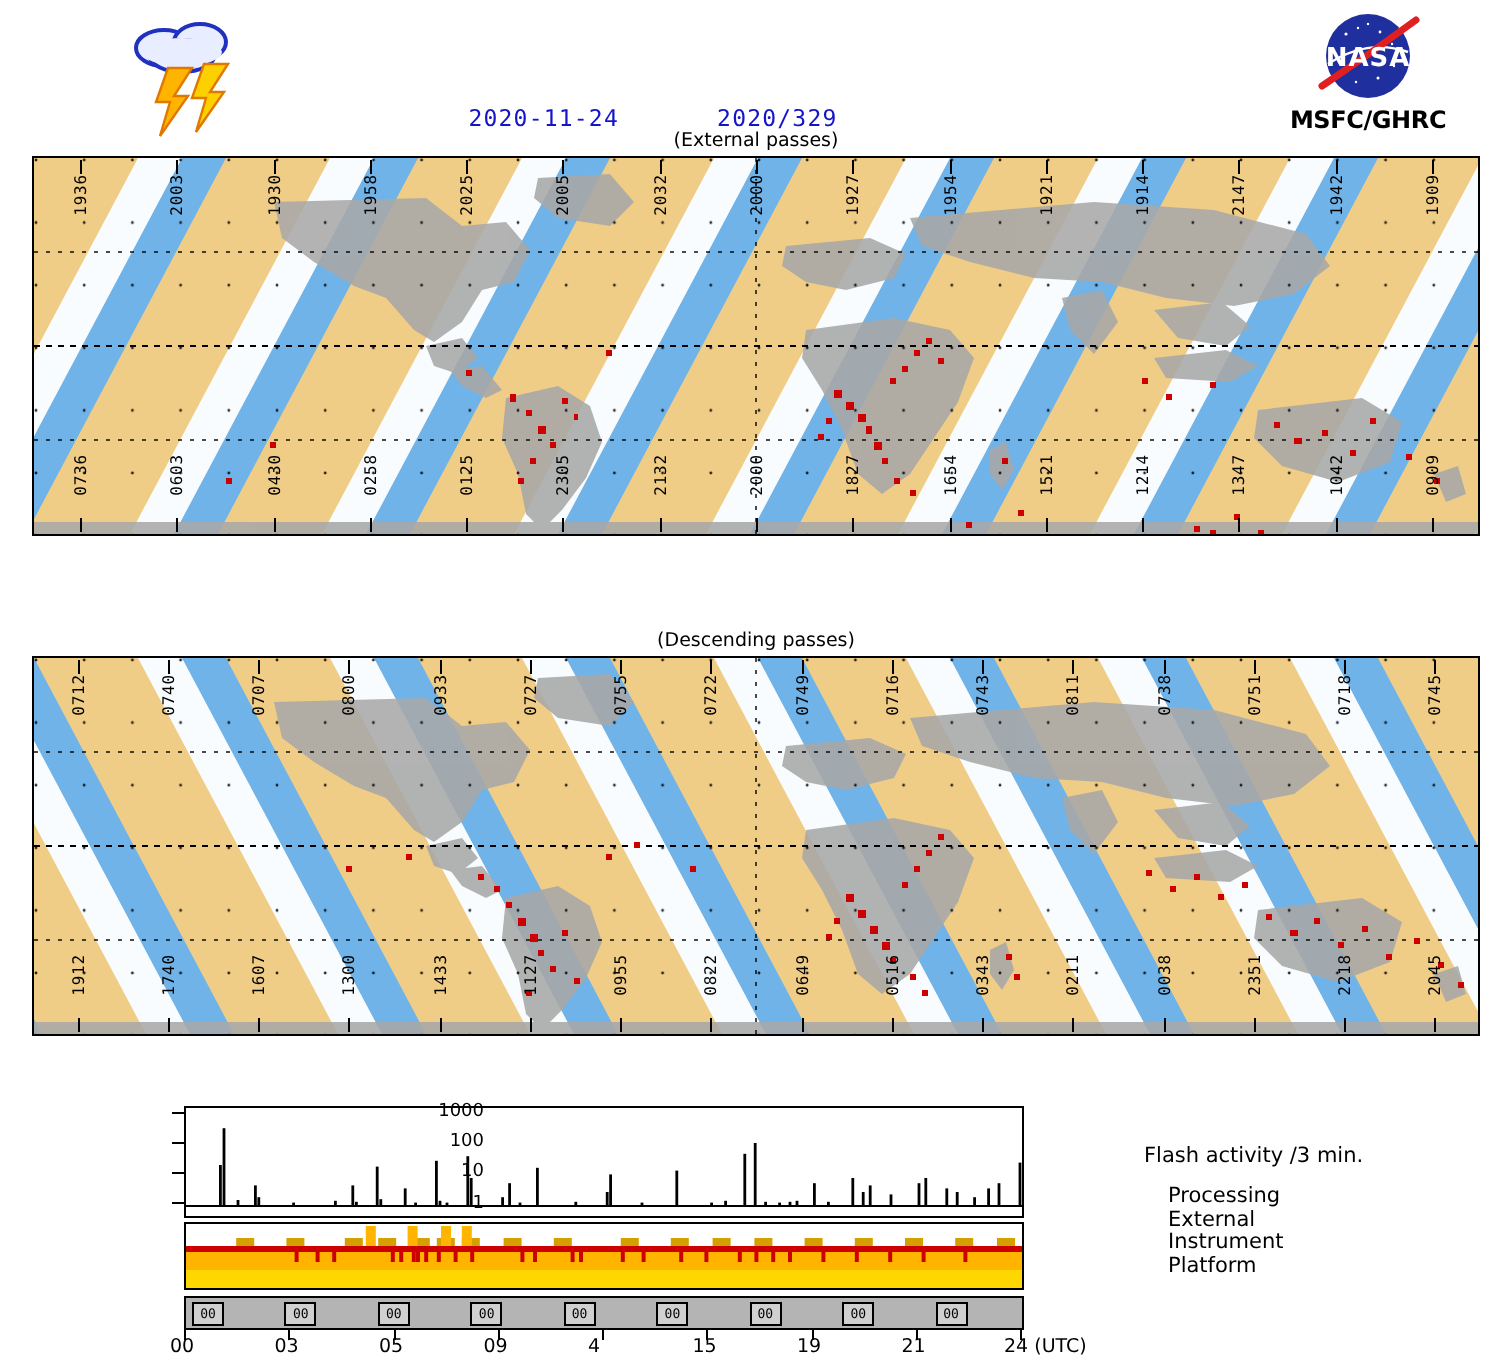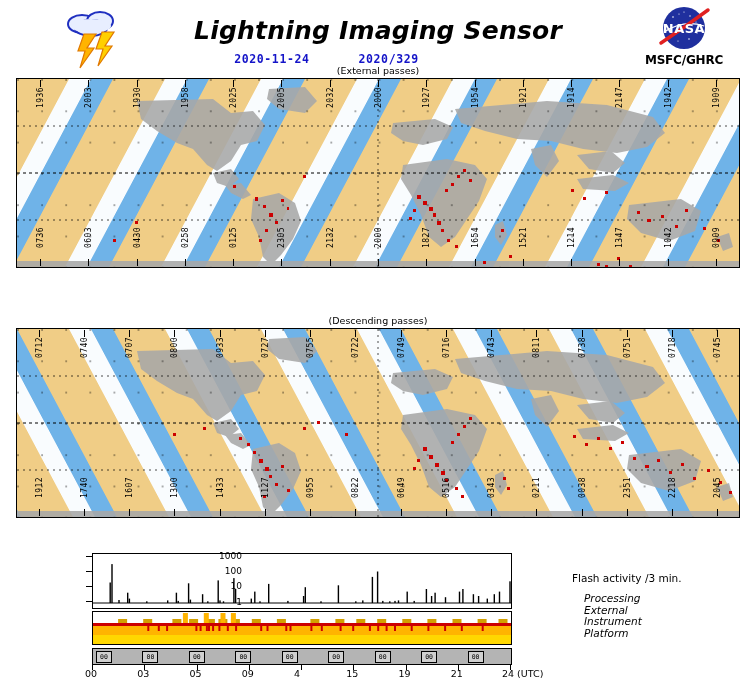--- a/index.html
+++ b/index.html
@@ -6,21 +6,21 @@
   body{width:756px;height:680px;position:relative;overflow:hidden;
        font-family:"DejaVu Sans","Liberation Sans",sans-serif;color:#000;}
 
   
   #header{position:absolute;left:0;top:0;width:756px;height:76px;}
   #storm-icon{position:absolute;left:58px;top:6px;width:78px;height:64px;}
   #title{position:absolute;left:0;top:16px;width:756px;text-align:center;
          font-style:italic;font-weight:bold;font-size:25px;letter-spacing:.2px;
          font-family:"DejaVu Sans","Liberation Sans",sans-serif;}
   #datebar{position:absolute;left:0;top:52px;width:653px;text-align:center;
-           color:#1414c8;font-weight:bold;font-size:11.5px;letter-spacing:.6px;
+           color:#1414c8;font-weight:normal;font-size:11.5px;letter-spacing:.6px;
            font-family:"DejaVu Sans Mono","Liberation Mono",monospace;}
   #datebar .gap{display:inline-block;width:34px;}
   .pass-caption{position:absolute;width:756px;text-align:center;font-size:9.5px;}
   #caption-asc{left:0;top:65px;}
   #caption-desc{left:0;top:315px;text-align:center;}
   #nasa-wrap{position:absolute;left:623px;top:4px;width:122px;height:70px;text-align:center;}
   #nasa-logo{width:60px;height:48px;margin:0 auto;display:block;}
   #nasa-caption{font-size:12px;font-weight:bold;margin-top:1px;letter-spacing:-.2px;}
 
   
@@ -56,39 +56,38 @@
             line-height:11px;text-align:center;
             font-family:"DejaVu Sans Mono","Liberation Mono",monospace;}
   .axis-tick{position:absolute;top:665px;width:1px;height:5px;background:#000;}
   .axis-label{position:absolute;top:668px;font-size:9.5px;
               font-family:"DejaVu Sans","Liberation Sans",sans-serif;}
 
   
   #legend{position:absolute;left:572px;top:572px;width:184px;}
   #legend .flash-lbl{font-size:10.5px;margin-bottom:9px;}
   #legend .status-hdr{font-size:10.5px;}
-  #legend .status-item{font-size:10.5px;margin-left:12px;line-height:11.5px;font-style:italic;}
+  #legend .status-item{font-size:10.5px;margin-left:12px;line-height:11.5px;}
 </style>
 </head>
 <body>
 
 <div id="header">
 
   <svg id="storm-icon" viewBox="0 0 78 64">
     <g>
       <ellipse cx="24" cy="18" rx="14" ry="9" fill="#e8eeff" stroke="#2030c0" stroke-width="2"></ellipse>
       <ellipse cx="42" cy="15" rx="13" ry="9" fill="#e8eeff" stroke="#2030c0" stroke-width="2"></ellipse>
       <ellipse cx="33" cy="22" rx="16" ry="8" fill="#e8eeff" stroke="#2030c0" stroke-width="2"></ellipse>
       <ellipse cx="33" cy="20" rx="20" ry="7" fill="#e8eeff" stroke="none"></ellipse>
       <polygon points="26,28 38,28 29,42 36,42 22,62 27,45 20,45" fill="#ffb400" stroke="#e07800" stroke-width="1.2"></polygon>
       <polygon points="44,26 56,26 47,40 54,40 40,60 45,43 38,43" fill="#ffd000" stroke="#e07800" stroke-width="1.2"></polygon>
     </g>
   </svg>
 
-  <div id="title">Lightning Imaging Sensor</div>
 
   <div id="datebar">
     <span>2020-11-24</span>
     <span class="gap"></span>
     <span>2020/329</span>
   </div>
 
   <div id="nasa-wrap">
     <svg id="nasa-logo" viewBox="0 0 120 96">
       <ellipse cx="60" cy="48" rx="42" ry="42" fill="#1f2f9e"></ellipse>

